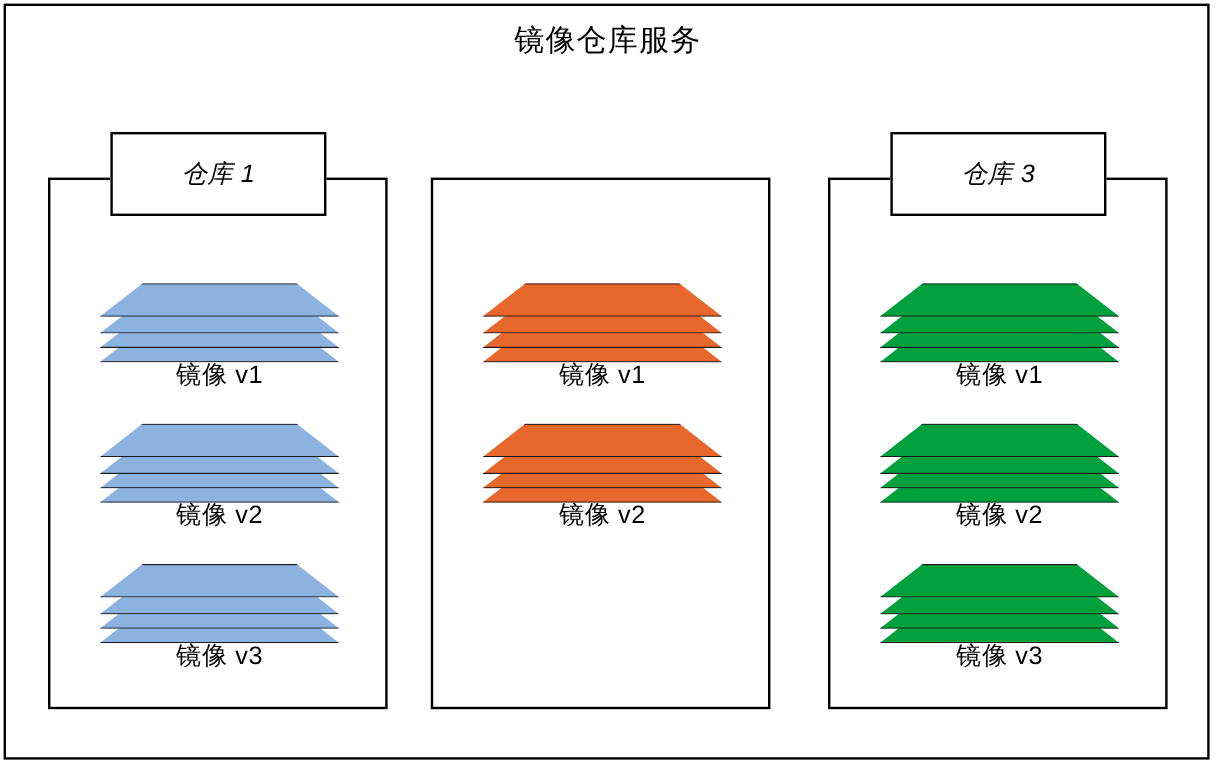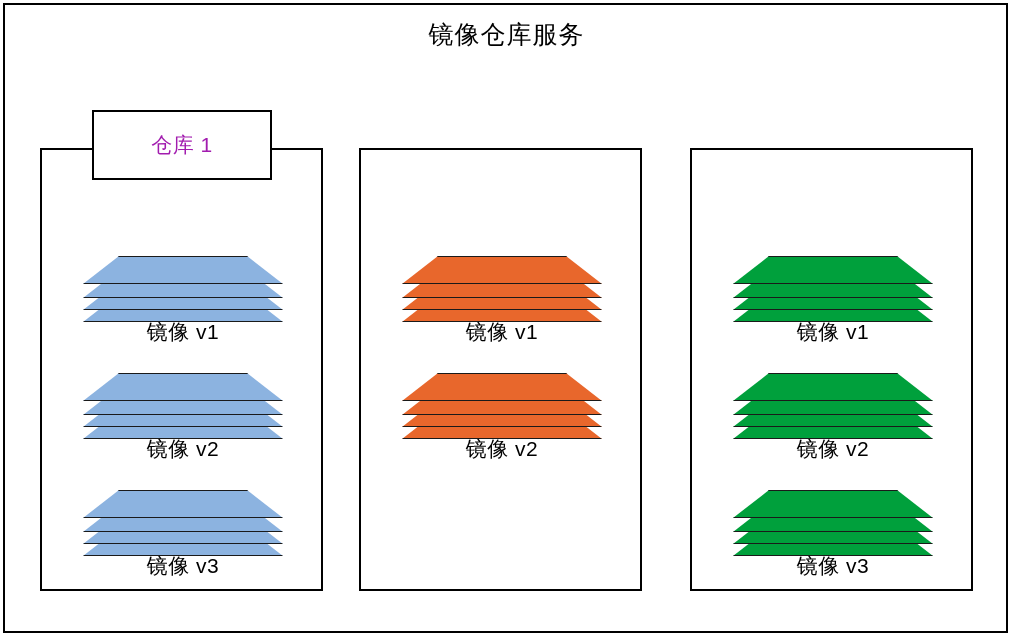--- a/index.html
+++ b/index.html
@@ -56,31 +56,31 @@
     left: 50px;
     width: 180px;
     height: 70px;
     border: 2px solid #000000;
     box-sizing: border-box;
     background: #ffffff;
     display: flex;
     align-items: center;
     justify-content: center;
     font-size: 21px;
-    color: #a21caf;
+    color: #000000;
     letter-spacing: 0.5px;
     z-index: 4;
+    font-style: italic;
   }
   
   .image-item {
     position: absolute;
     width: 200px;
     left: 41px;
     height: 110px;
-    margin-top: 20px;
   }
   .stack {
     position: relative;
     width: 200px;
     height: 60px;
   }
   .layer {
     position: absolute;
     left: 0;
     width: 200px;
@@ -162,20 +162,23 @@
           <div class="stack">
             <div class="layer l0" style="background: rgb(232, 103, 44);"></div>
             <div class="layer l1" style="background: rgb(232, 103, 44);"></div>
             <div class="layer l2" style="background: rgb(232, 103, 44);"></div>
             <div class="layer l3" style="background: rgb(232, 103, 44);"></div>
           </div>
           <div class="image-caption">镜像 v2</div>
         </div>
       </div>
       <div class="repo-group" style="left: 690px;">
+        <div class="repo-header">
+          <span>仓库 3</span>
+        </div>
         <div class="image-item" style="top: 86px;">
           <div class="stack">
             <div class="layer l0" style="background: rgb(0, 160, 60);"></div>
             <div class="layer l1" style="background: rgb(0, 160, 60);"></div>
             <div class="layer l2" style="background: rgb(0, 160, 60);"></div>
             <div class="layer l3" style="background: rgb(0, 160, 60);"></div>
           </div>
           <div class="image-caption">镜像 v1</div>
         </div>
         <div class="image-item" style="top: 203px;">

